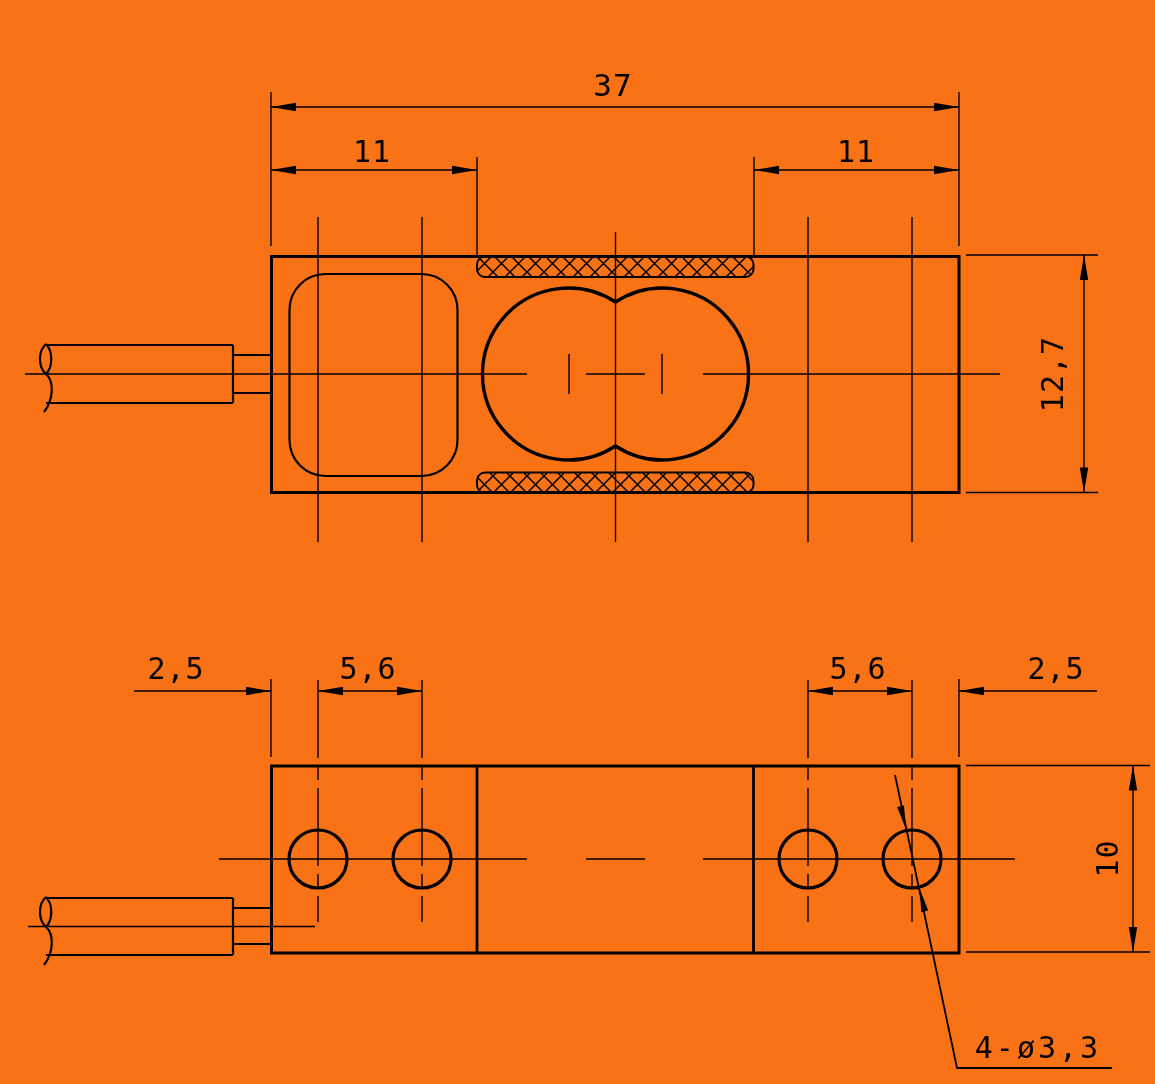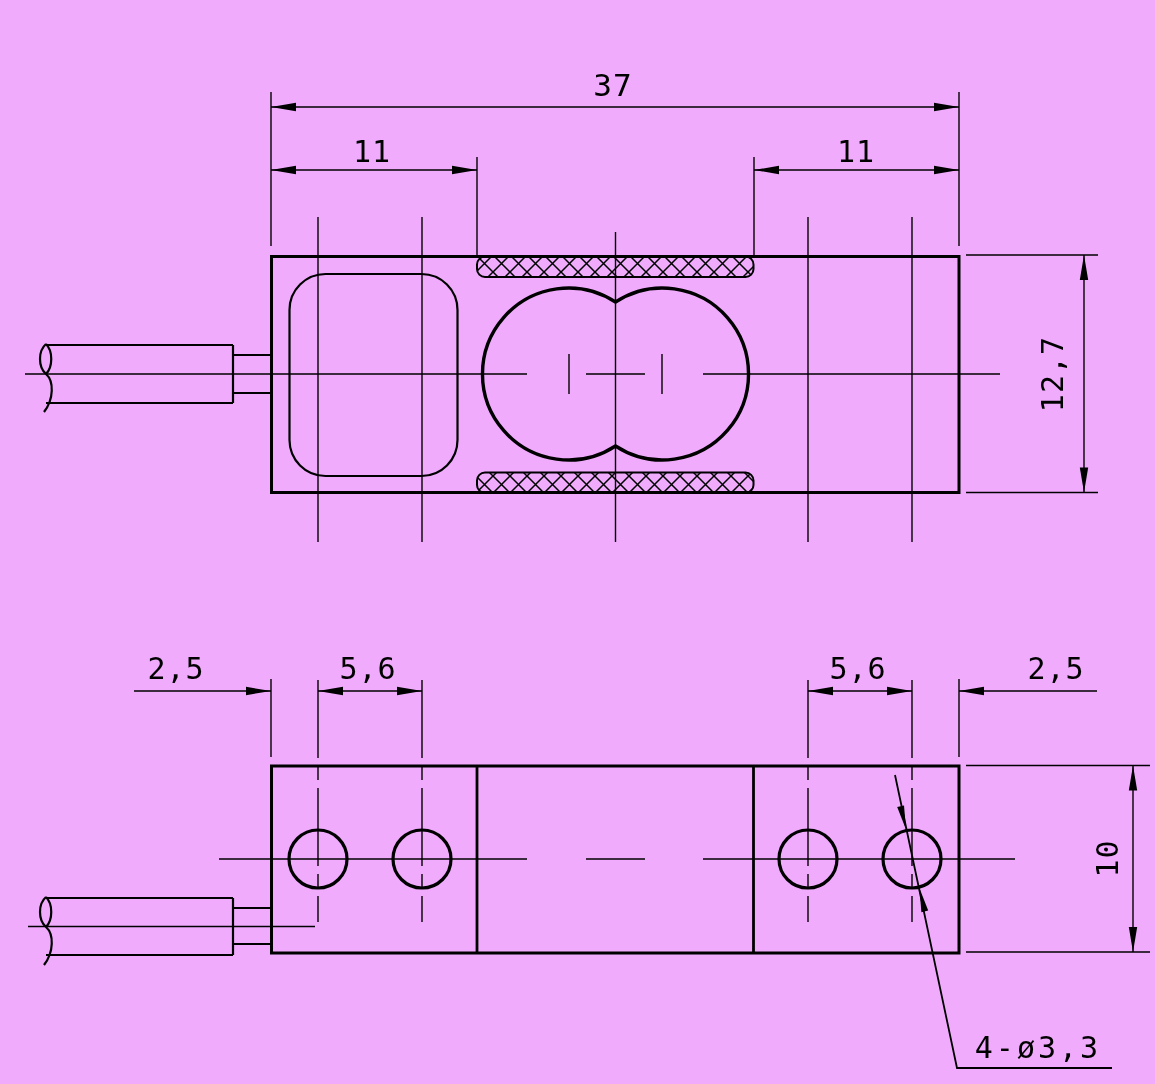--- a/index.html
+++ b/index.html
@@ -1,16 +1,16 @@
 <!DOCTYPE html>
 <html><head>
 <meta charset="utf-8">
 <style>
   html,body{margin:0;padding:0;background:#ffffff;}
-  .page{position:relative;width:1155px;height:1084px;background:#f0abfc;overflow:hidden;}
+  .page{position:relative;width:1155px;height:1084px;background:#f97316;overflow:hidden;}
   svg{display:block;}
   text{font-family:"DejaVu Sans Mono","Liberation Mono",monospace;fill:#000;}
   .dim-txt{font-size:30px;letter-spacing:1px;}
   .dim-txt-big{font-size:31px;letter-spacing:1px;}
   .note-txt{font-size:30px;letter-spacing:3px;}
 </style>
 </head>
 <body>
 
 <div class="page">

